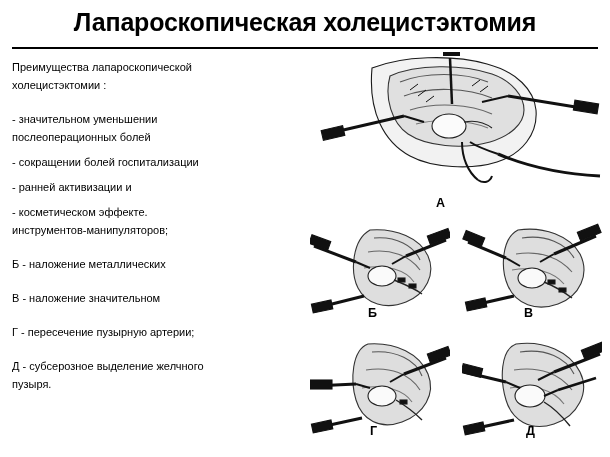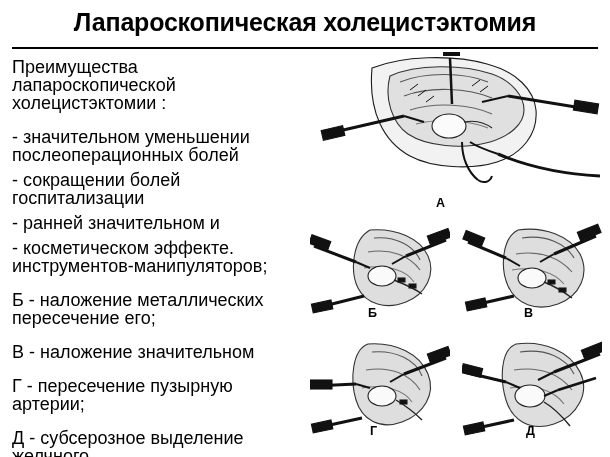--- a/index.html
+++ b/index.html
@@ -40,21 +40,21 @@
     height: 2px;
     background: #000000;
   }
   .text-col {
     position: absolute;
     left: 12px;
     top: 58px;
     width: 290px;
   }
   .para {
-    font-size: 18px;
+    font-size: 11px;
     line-height: 18px;
     color: #000000;
     margin: 0 0 0 0;
   }
   .para.gap {
     margin-top: 16px;
   }
   .para.gap-sm {
     margin-top: 7px;
   }
@@ -83,25 +83,24 @@
 
   <div class="title">Лапароскопическая холецистэктомия</div>
   <div class="title-rule"></div>
 
   <div class="text-col">
     <p class="para">Преимущества лапароскопической</p>
     <p class="para">холецистэктомии :</p>
     <p class="para gap">- значительном уменьшении</p>
     <p class="para">послеоперационных болей</p>
     <p class="para gap-sm"> - сокращении болей госпитализации</p>
-    <p class="para gap-sm">- ранней значительном и</p>
+    <p class="para gap-sm">- ранней активизации и</p>
     <p class="para gap-sm"> -  косметическом эффекте.</p>
     <p class="para">инструментов-манипуляторов;</p>
     <p class="para gap">Б - наложение металлических</p>
-    <p class="para">пересечение его;</p>
     <p class="para gap">В - наложение значительном</p>
     <p class="para gap">Г - пересечение пузырную артерии;</p>
     <p class="para gap">Д - субсерозное выделение желчного</p>
     <p class="para">пузыря.</p>
   </div>
 
   <div class="figures">
 
     <div class="fig" style="left:10px; top:0px;">
       <svg width="295" height="165" viewBox="0 0 295 165" aria-hidden="true">

